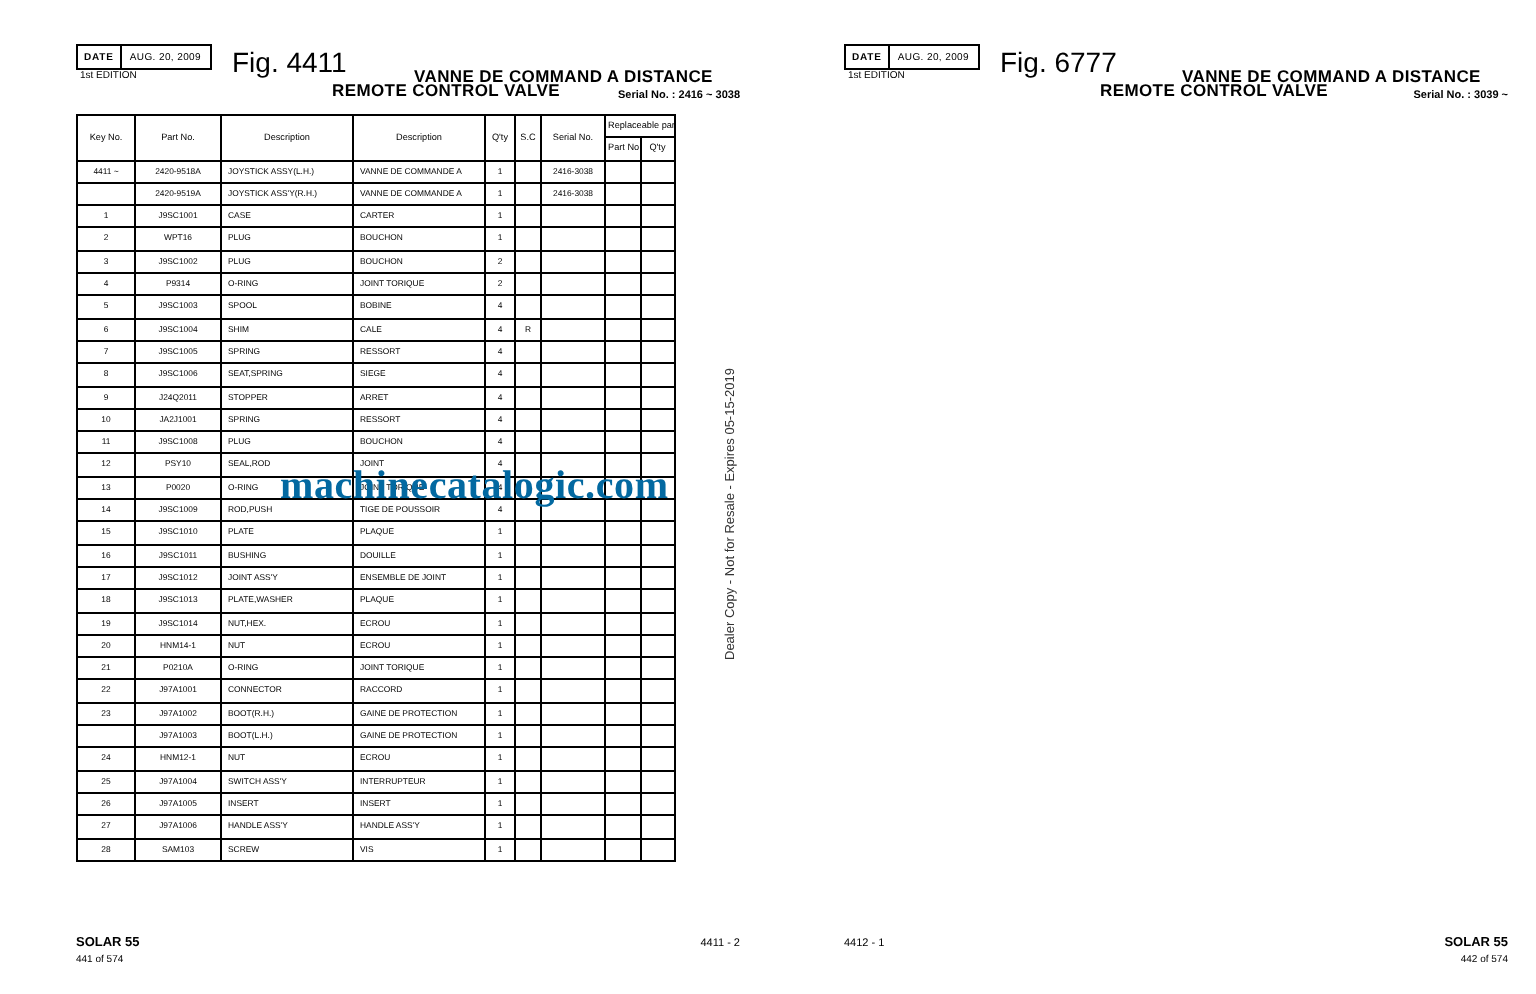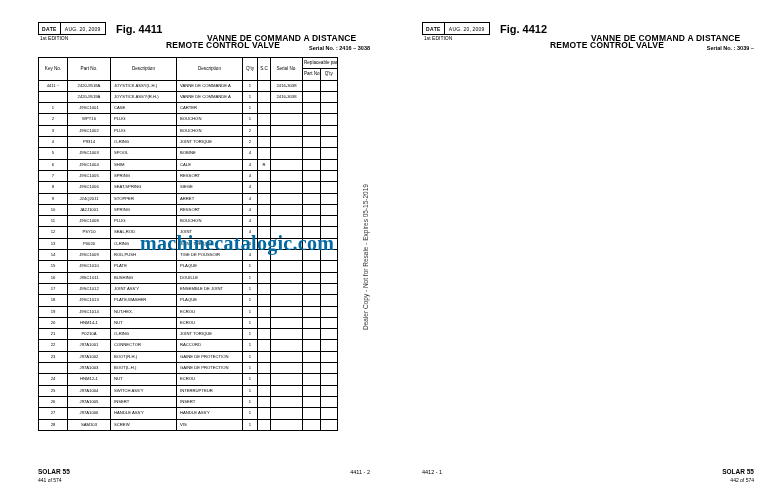--- a/index.html
+++ b/index.html
@@ -59,22 +59,22 @@
   .edition {
     position: absolute;
     left: 2px;
     top: 13px;
     font-size: 5px;
   }
   .fig {
     position: absolute;
     left: 78px;
     top: 1px;
-    font-size: 11px;
-    font-weight: bold;
+    font-size: 14px;
+    font-weight: normal;
   }
   .title1 {
     position: absolute;
     left: 128px;
     top: 18px;
     font-size: 8.5px;
     font-weight: bold;
     letter-spacing: .2px;
   }
   .title2 {
@@ -598,21 +598,21 @@
 </div>
 
 <div class="page page-right">
 
   <div class="hdr">
     <div class="date-box">
       <div class="dl">DATE</div>
       <div class="dv">AUG. 20, 2009</div>
     </div>
     <div class="edition">1st EDITION</div>
-    <div class="fig">Fig. 4412</div>
+    <div class="fig">Fig. 6777</div>
     <div class="title1">REMOTE CONTROL VALVE</div>
     <div class="title2">VANNE DE COMMAND A DISTANCE</div>
     <div class="serial">Serial No. : 3039 ~</div>
   </div>
 
   <div class="footer footer-right">
     <div class="model">SOLAR 55</div>
     <div class="page-of">442 of 574</div>
     <div class="pageno">4412 - 1</div>
   </div>

